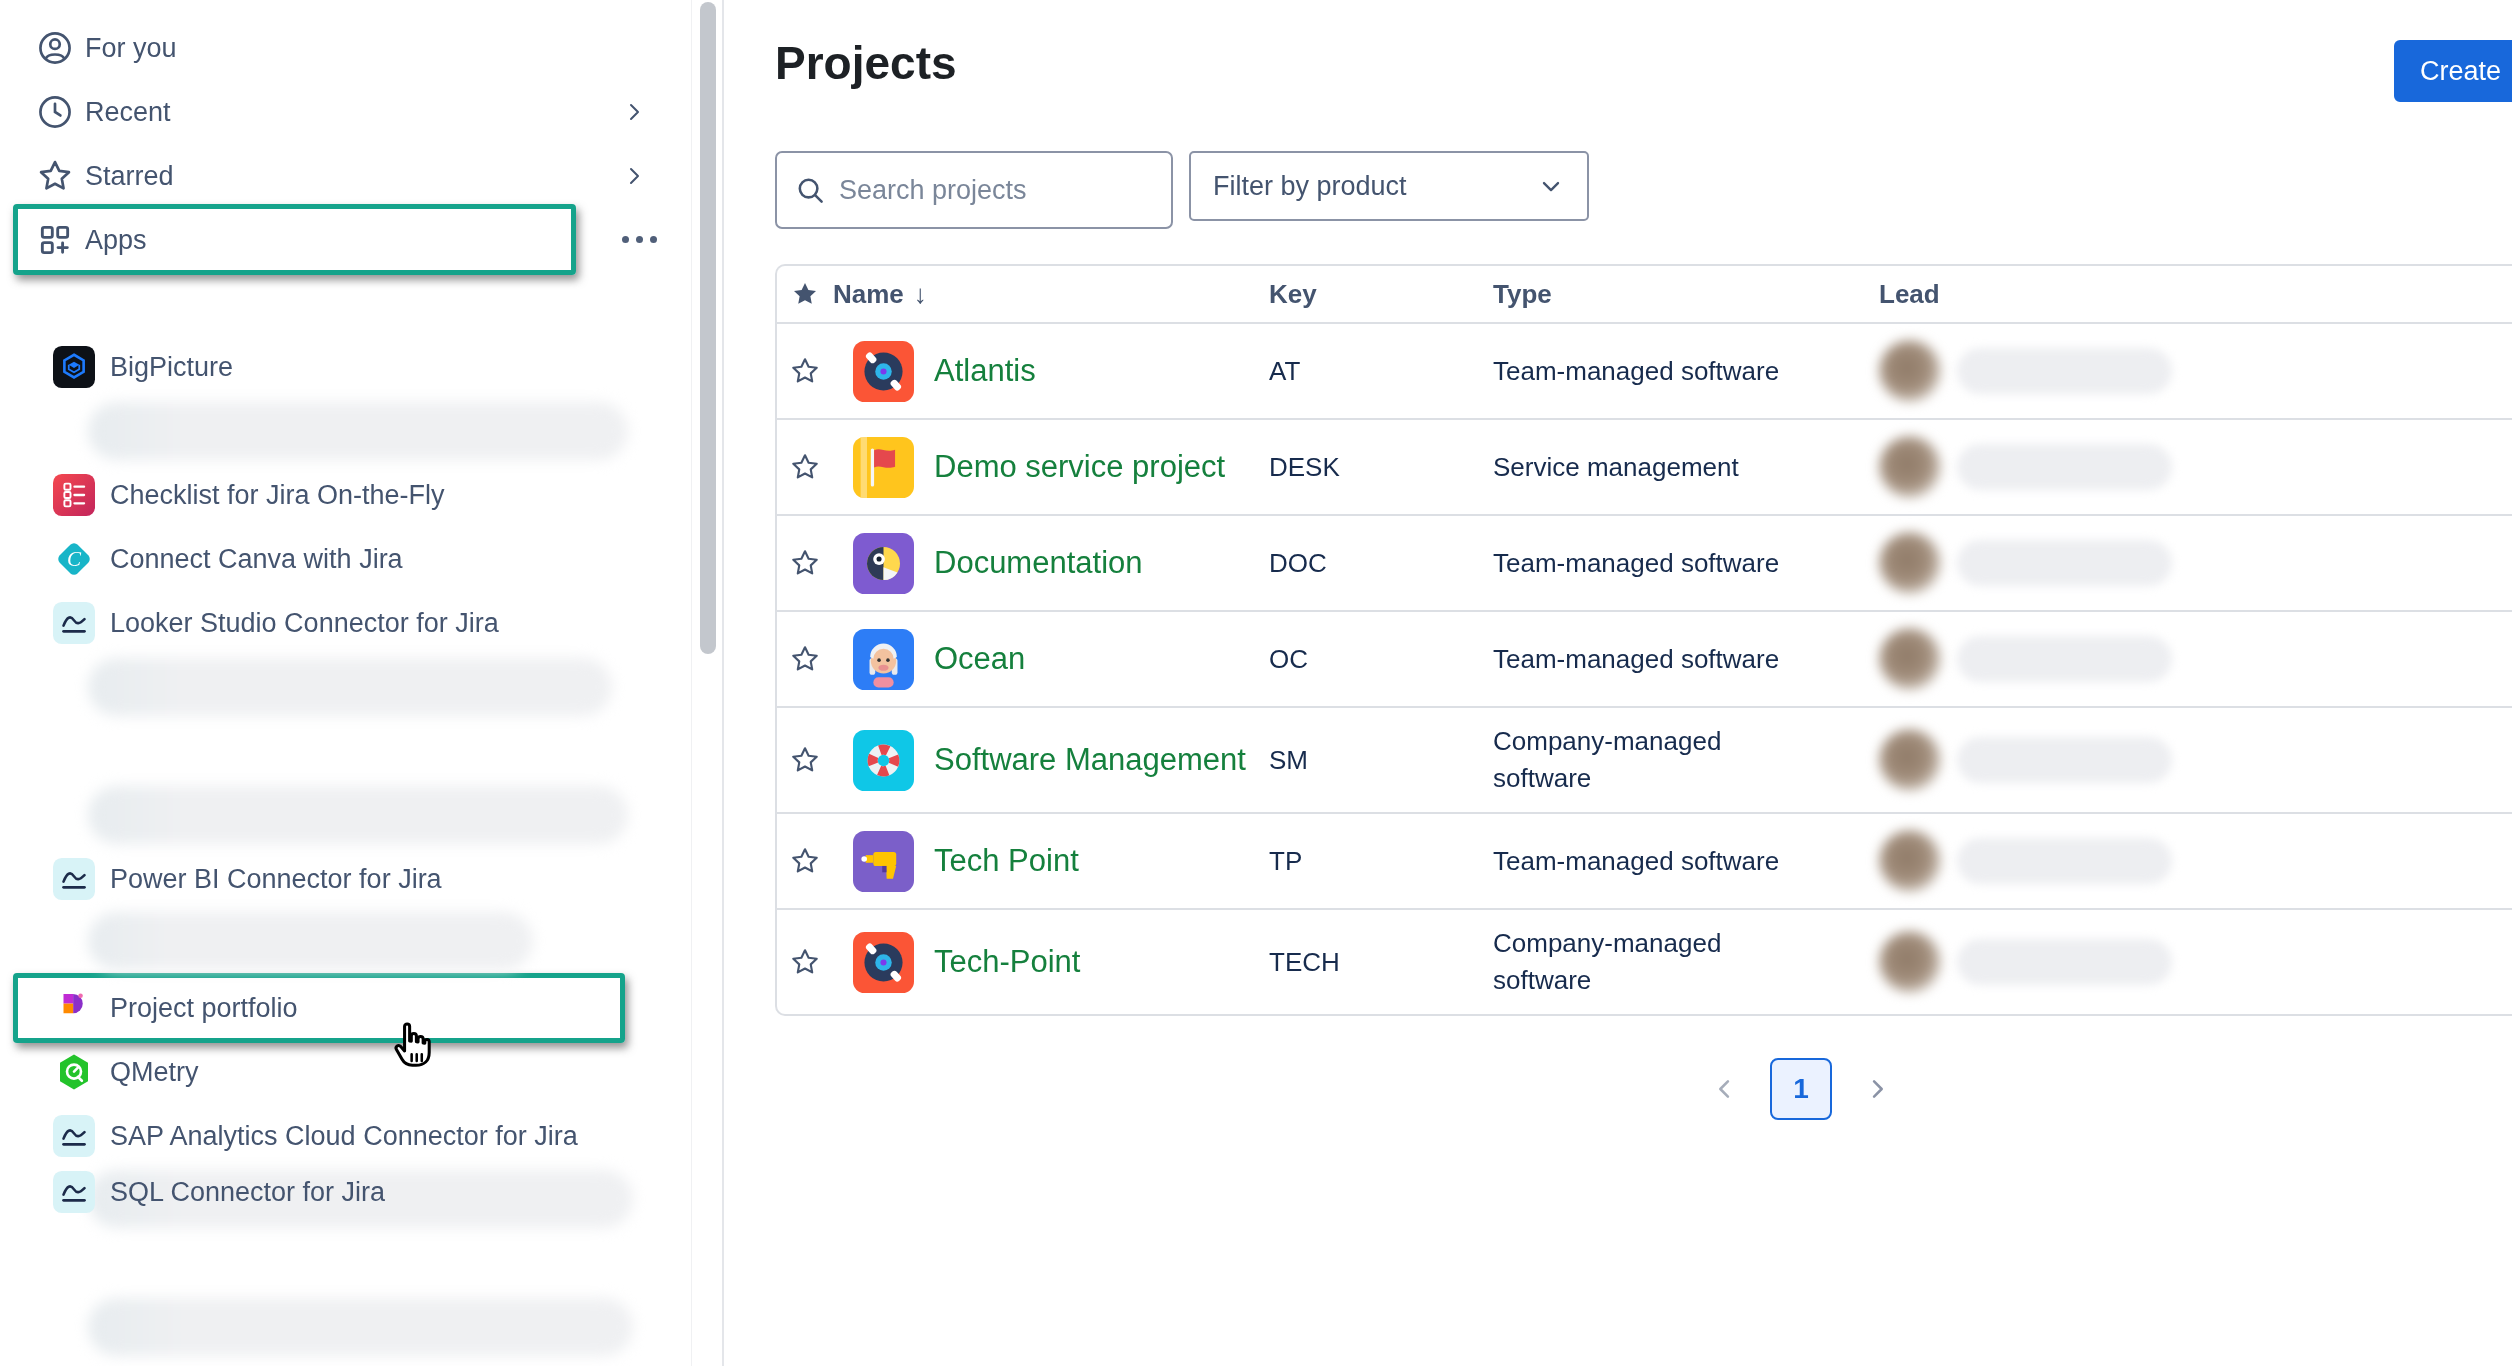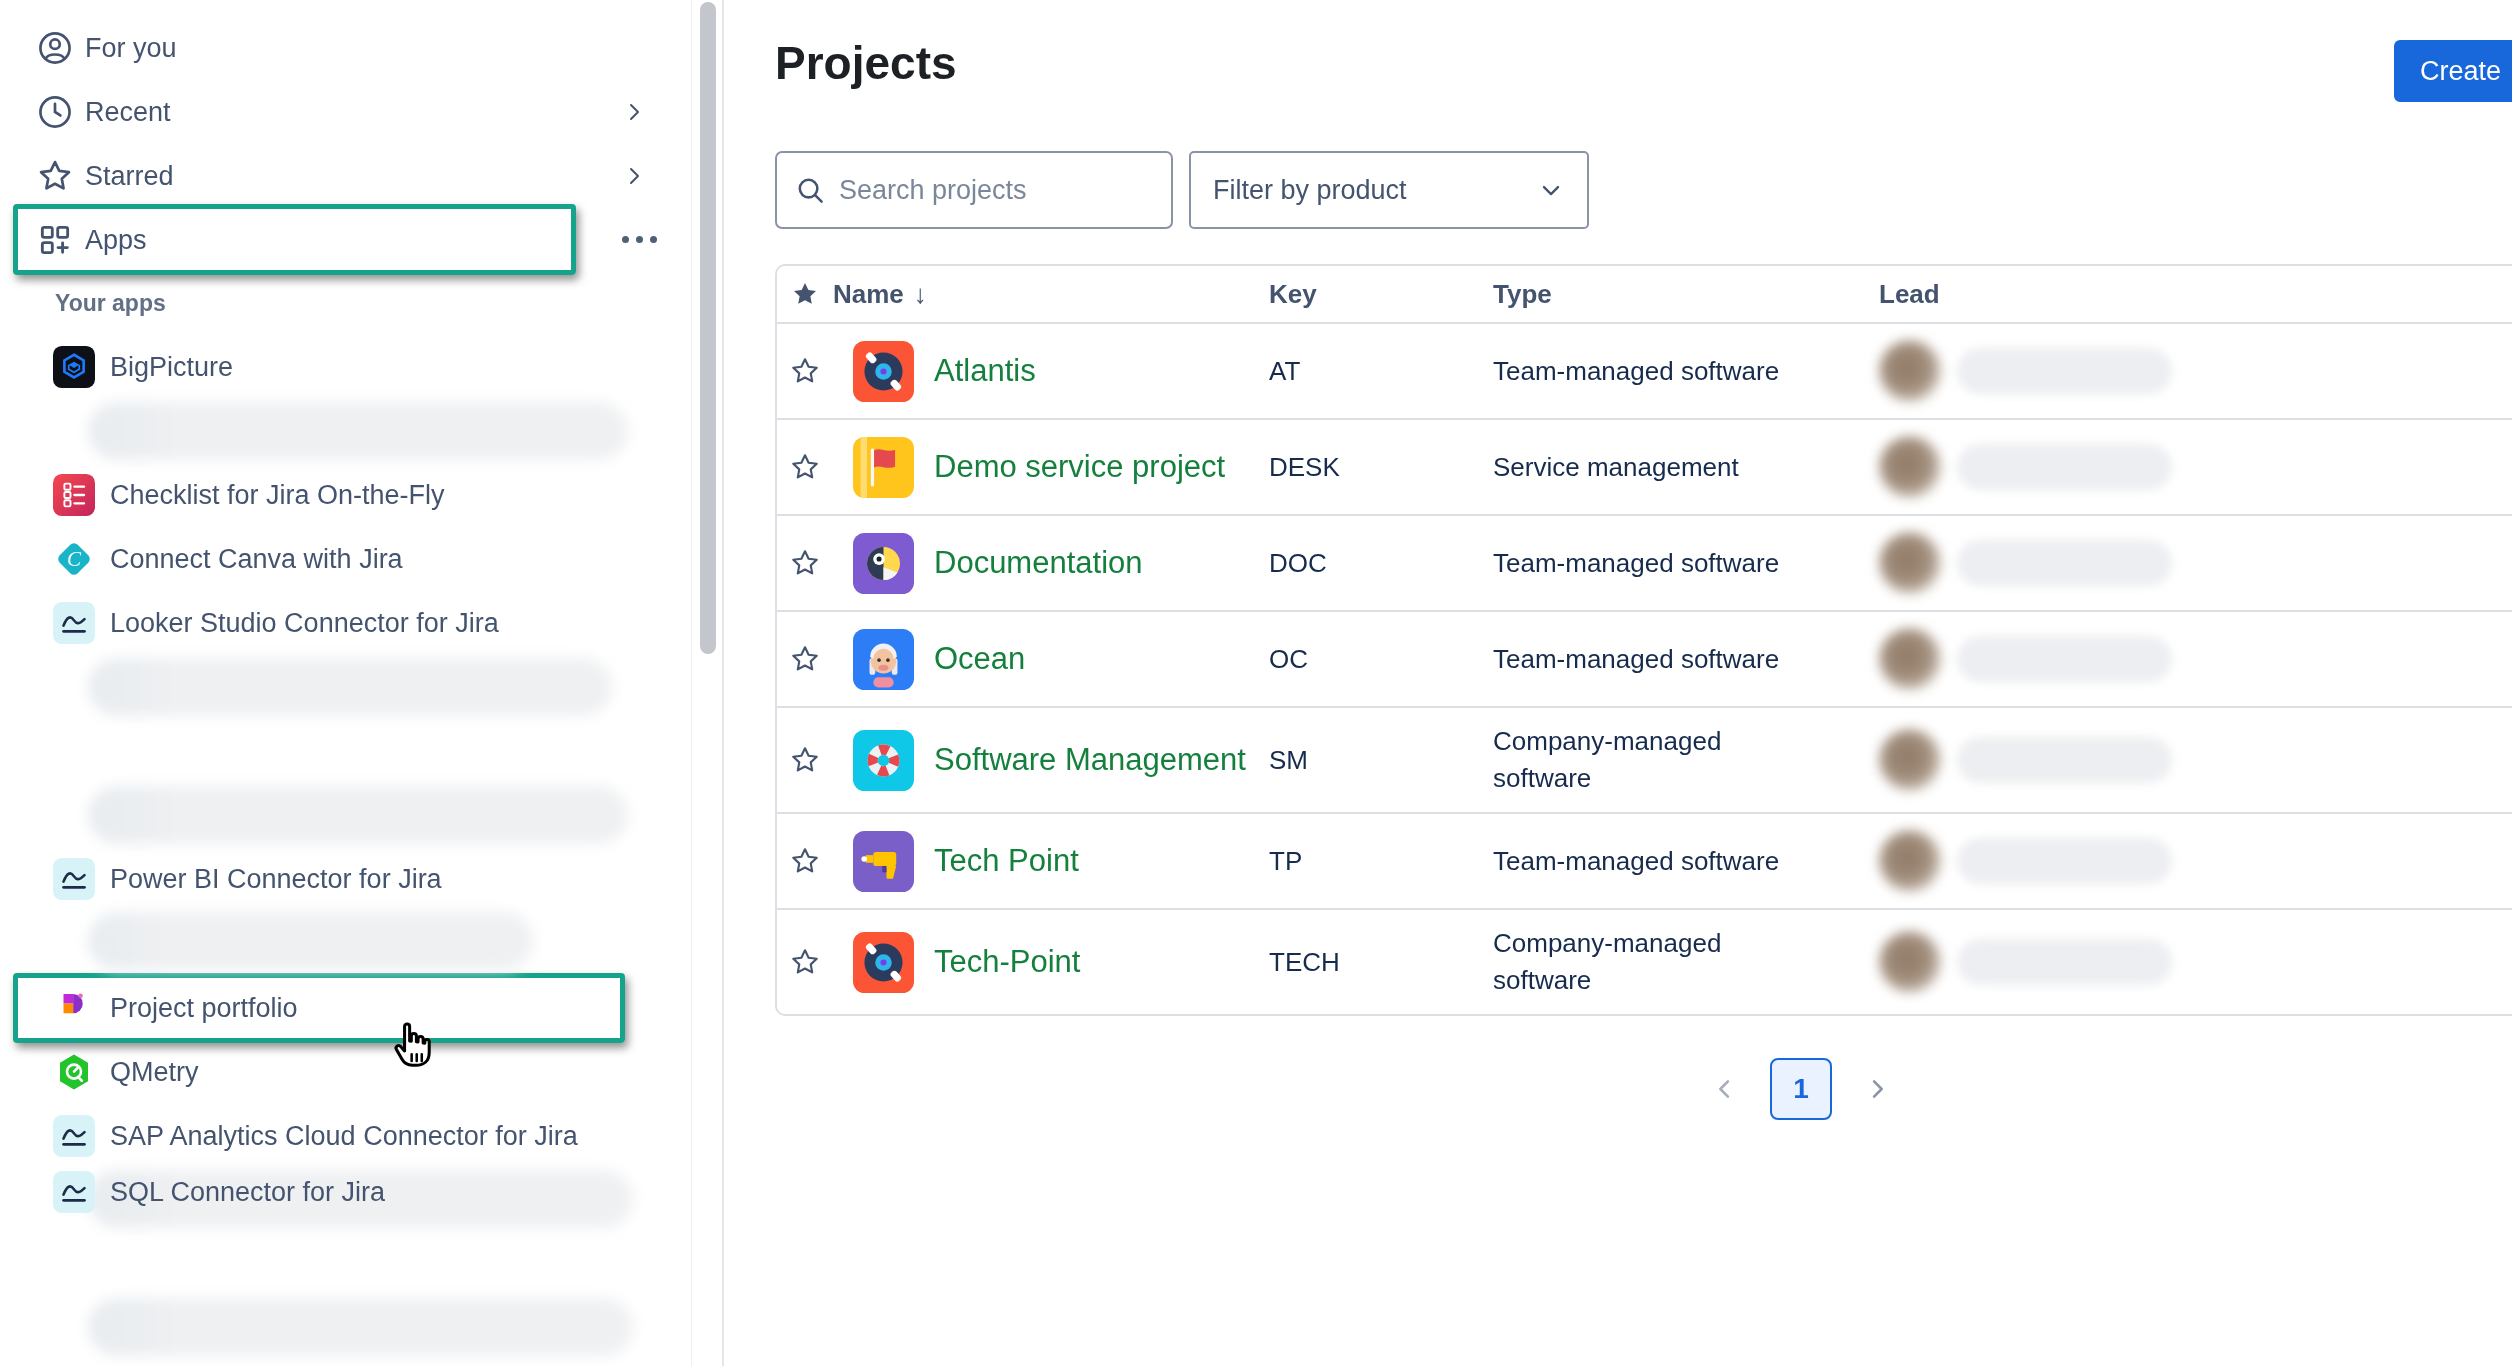--- a/index.html
+++ b/index.html
@@ -41,21 +41,21 @@
   .page-title { position:absolute; left:775px; top:36px; font-size:46px; font-weight:700; color:#1D2125; }
   .create-btn { position:absolute; left:2394px; top:40px; width:150px; height:62px; background:#1868DB; color:#fff;
                 border:none; border-radius:6px; font-size:27px; font-weight:500; text-align:left; padding-left:26px;
                 font-family:"Liberation Sans", sans-serif; }
 
   .search-box { position:absolute; left:775px; top:151px; width:398px; height:78px; border:2px solid #8B93A6;
                 border-radius:7px; display:flex; align-items:center; padding-left:16px; gap:12px; background:#fff; }
   .search-box input { border:none; outline:none; font-size:27px; width:300px; color:#172B4D; font-family:"Liberation Sans", sans-serif; }
   .search-box input::placeholder { color:#7A8699; }
 
-  .filter-box { position:absolute; left:1189px; top:151px; width:400px; height:78px; border:2px solid #8B93A6;
+  .filter-box { position:absolute; left:1189px; top:151px; width:400px; height:70px; border:2px solid #8B93A6;
                 border-radius:5px; display:flex; align-items:center; padding-left:22px; background:#fff; }
   .filter-box .lbl { font-size:27px; color:#44546F; }
   .filter-box .chevd { position:absolute; right:22px; top:50%; transform:translateY(-50%); }
 
   
   .ptable { position:absolute; left:775px; top:264px; width:1737px; border:2px solid #DCDFE4; border-right:none;
             border-radius:10px 0 0 10px; display:grid; grid-template-columns:56px 436px 224px 386px 1fr;
             grid-auto-rows:auto; background:#fff; }
   .cell { display:flex; align-items:center; }
   .th { height:56px; font-size:26px; font-weight:700; color:#44546F; }
@@ -126,23 +126,20 @@
     <svg class="chev" width="24" height="24" viewBox="0 0 24 24" fill="none" stroke="#44546F" stroke-width="2" stroke-linecap="round" stroke-linejoin="round">
         <path d="M9 5l7 7-7 7"></path>
       </svg>
   </div>
   <div class="dots">
       <i></i>
       <i></i>
       <i></i>
     </div>
 
-  <div class="side-row section-row" style="top:276px;height:54px">
-    <span class="lbl">Your apps</span>
-  </div>
 
   <div class="side-row app-row" style="top:335px">
     <svg class="appicon" viewBox="0 0 48 48">
       <rect width="48" height="48" rx="10" fill="#0D1117"></rect>
       <polygon points="24,10 35,16.5 35,29.5 24,36 13,29.5 13,16.5" fill="none" stroke="#1D7AFC" stroke-width="3"></polygon>
       <polygon points="24,18 30,21.5 24,25 18,21.5" fill="#1D7AFC"></polygon>
       <path d="M18 21.5v5l6 3.5 6-3.5v-5" fill="none" stroke="#1D7AFC" stroke-width="2"></path>
     </svg>
     <span class="lbl">BigPicture</span>
   </div>

